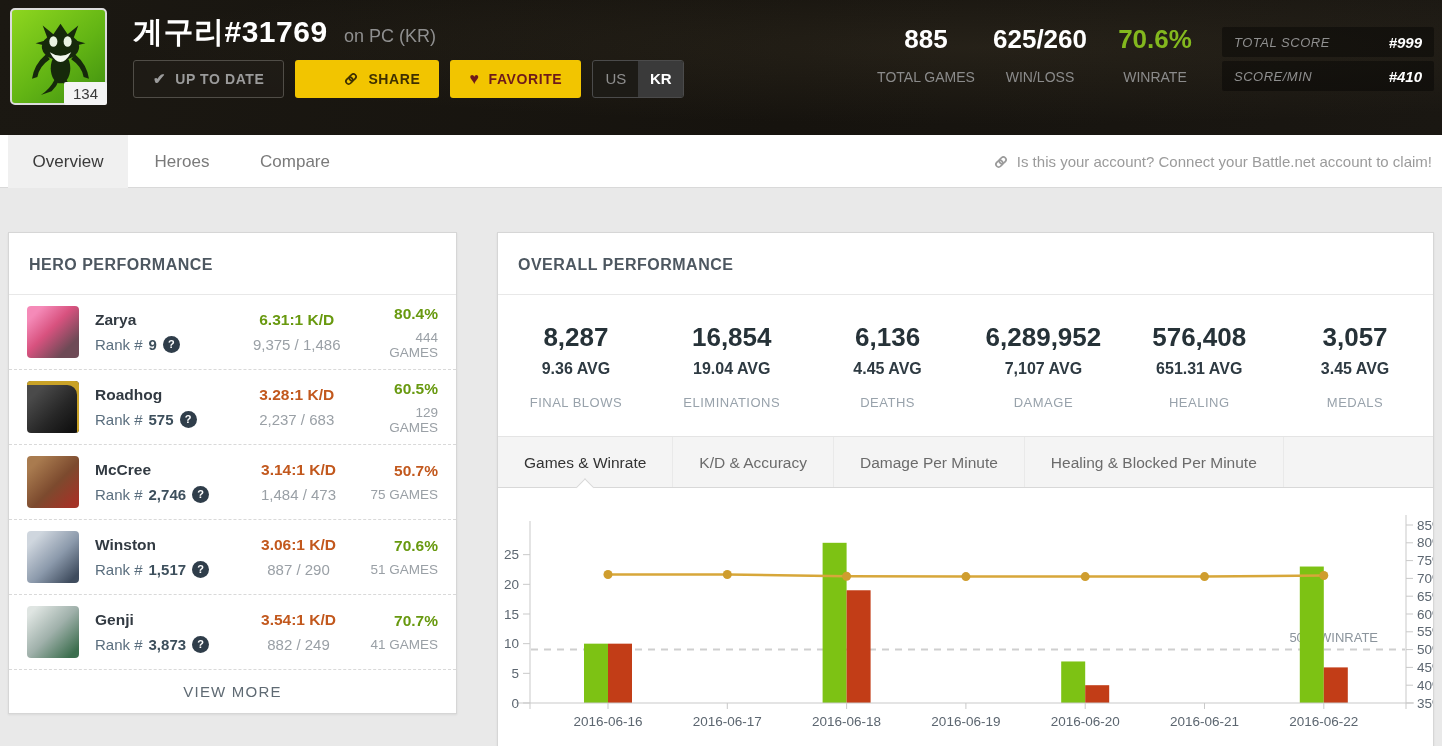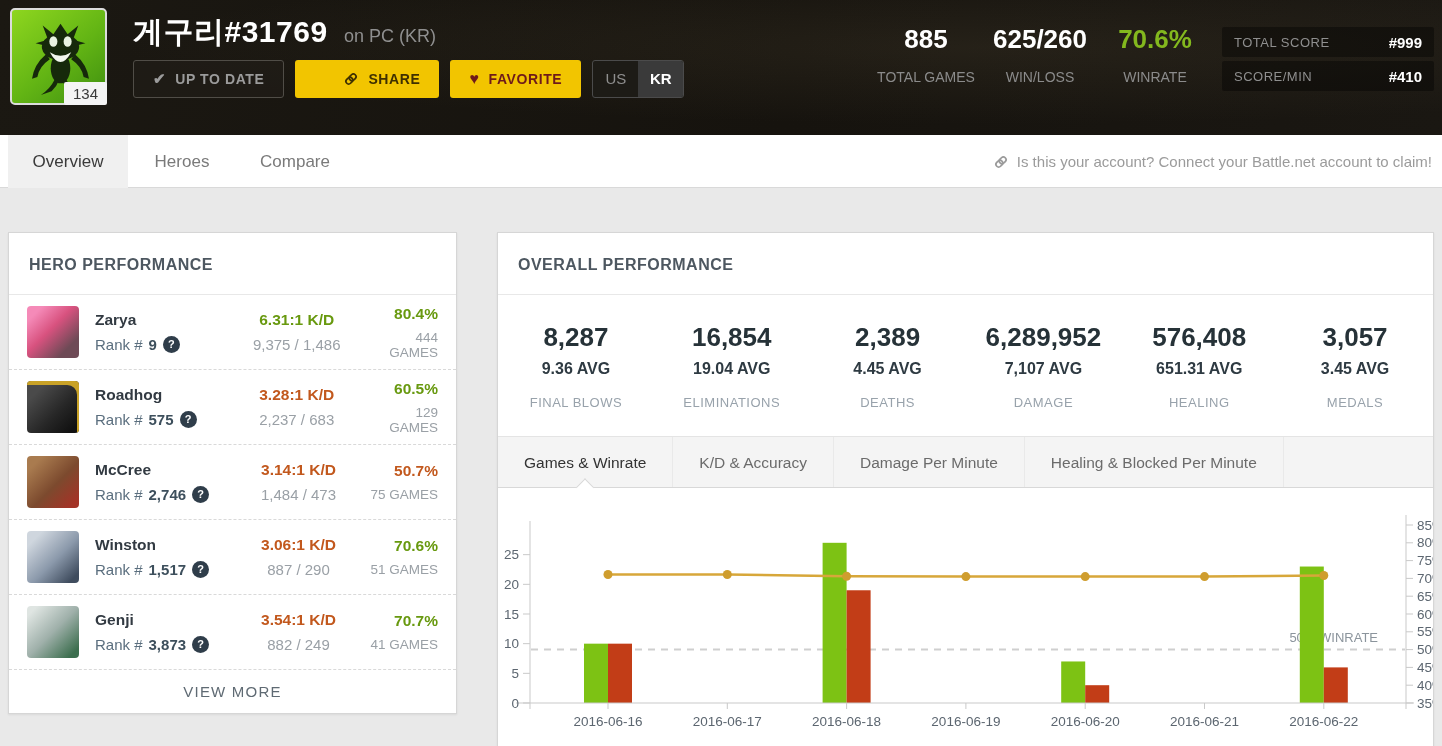--- a/index.html
+++ b/index.html
@@ -33,21 +33,21 @@
   .region-toggle { height:38px; border:1px solid #4b4b4b; border-radius:3px; overflow:hidden;
     display:flex; background:#1d1b16; }
   .region { width:45px; text-align:center; line-height:36px; font-size:15px; color:#8f8f8f; cursor:pointer; }
   .region.sel { background:#3a3a3a; color:#fff; font-weight:bold; }
 
   .top-stat { position:absolute; top:24px; width:140px; text-align:center; }
   .top-stat .v { font-size:26px; font-weight:bold; color:#fff; }
   .top-stat .l { font-size:14px; color:#8b8b8b; margin-top:14px; }
   .ts0 { left:856px; } .ts1 { left:970px; } .ts2 { left:1085px; }
 
-  .score-box { position:absolute; left:1222px; top:27px; width:212px; }
+  .score-box { position:absolute; left:1222px; top:27px; width:212px;font-style:italic; }
   .score-row { height:30px; margin-bottom:4px; background:rgba(0,0,0,.38); border-radius:2px;
     display:flex; align-items:center; padding:0 12px; }
   .score-row .l { font-size:13px; color:#8f8f8f; letter-spacing:.5px; flex:1; }
   .score-row .v { font-size:15px; font-weight:bold; color:#fff; }
 
   
   .tabbar { position:absolute; left:0; top:135px; width:1442px; height:53px; background:#fff;
     border-bottom:1px solid #d9d9d9; }
   .nav-tab { position:absolute; top:0; height:53px; line-height:53px; text-align:center;
     font-size:17px; color:#7a7a7a; cursor:pointer; }
@@ -308,21 +308,21 @@
       <div class="v">8,287</div>
       <div class="avg">9.36 AVG</div>
       <div class="l">FINAL BLOWS</div>
     </div>
     <div class="ostat">
       <div class="v">16,854</div>
       <div class="avg">19.04 AVG</div>
       <div class="l">ELIMINATIONS</div>
     </div>
     <div class="ostat">
-      <div class="v">2,389</div>
+      <div class="v">6,136</div>
       <div class="avg">4.45 AVG</div>
       <div class="l">DEATHS</div>
     </div>
     <div class="ostat">
       <div class="v">6,289,952</div>
       <div class="avg">7,107 AVG</div>
       <div class="l">DAMAGE</div>
     </div>
     <div class="ostat">
       <div class="v">576,408</div>

